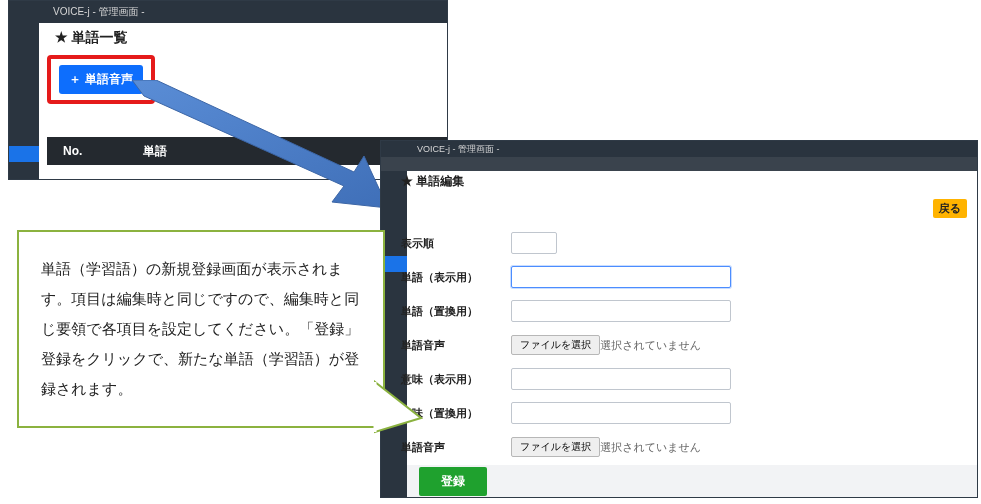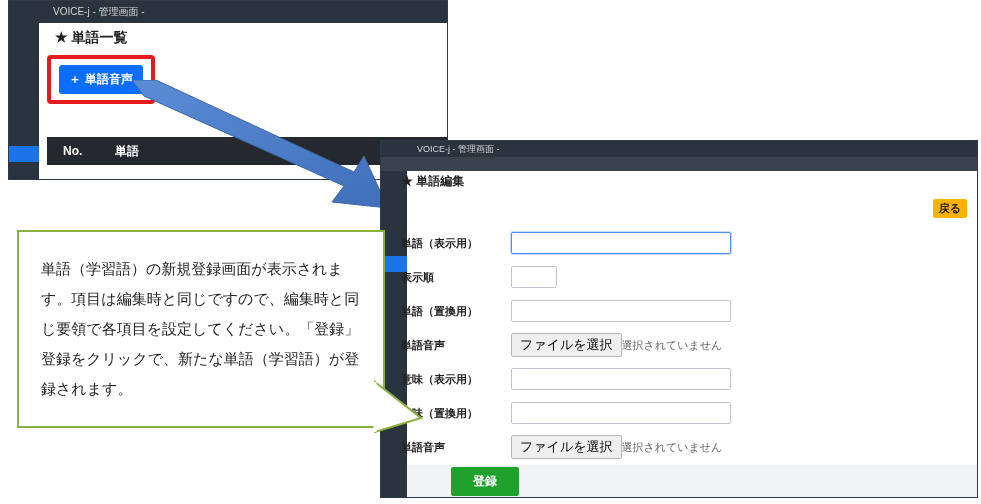--- a/index.html
+++ b/index.html
@@ -65,21 +65,21 @@
       border-radius: 3px;
       display: inline-flex;
       align-items: center;
       gap: 4px;
       cursor: pointer;
     }
     .p1-table-head {
       position: absolute; top: 108px; left: 0; right: 0;
       background: #24292f; color: #fff; height: 28px;
       display: flex; align-items: center; font-size: 12px; font-weight: bold;
-      padding-left: 16px; gap: 12px;
+      padding-left: 16px; gap: 40px;
     }
     .p1-table-head .col-no { width: 40px; }
 
     
     .panel-2 {
       position: absolute;
       left: 380px;
       top: 140px;
       width: 598px;
       height: 358px;
@@ -120,33 +120,33 @@
     .p2-label { width: 110px; color: #222; font-weight: bold; }
     .p2-input {
       height: 22px; border: 1px solid #c0c6ce; border-radius: 2px;
       padding: 2px 6px; font-size: 11px;
     }
     .p2-input.short { width: 46px; }
     .p2-input.long { width: 220px; }
     .p2-input.focus { border-color: #4c8dff; outline: none; box-shadow: 0 0 0 1px rgba(76,141,255,.3); }
     .p2-filebtn {
       background: #efefef; border: 1px solid #b7b7b7;
-      padding: 2px 8px; font-size: 13px; cursor: pointer;
+      padding: 2px 8px; font-size: 10px; cursor: pointer;
       border-radius: 2px;
     }
     .p2-filetext { color: #666; font-size: 11px; }
     .p2-register {
       position: absolute; left: 26px; bottom: 0; right:0; height: 32px;
       background: #f2f3f5;
       display:flex; align-items:center; padding-left: 12px;
     }
     .p2-register button {
       background: #1fa12e; color: #fff; border: none;
       padding: 6px 22px; font-size: 12px; font-weight: bold;
-      border-radius: 2px; cursor: pointer; margin-left: 32px;
+      border-radius: 2px; cursor: pointer;
     }
 
     
     .arrow {
       position: absolute;
       left: 132px; top: 80px;
       width: 260px; height: 140px;
       pointer-events: none;
     }
     .callout {
@@ -206,26 +206,26 @@
 
   <div class="p2-body">
     <div class="p2-title">
       <span>★</span>
       <span>単語編集</span>
     </div>
     <button class="p2-back">戻る</button>
 
     <div class="p2-form">
       <div class="p2-row">
+        <div class="p2-label">表示順</div>
+        <input class="p2-input short" style="">
+      </div>
+      <div class="p2-row">
         <div class="p2-label">単語（表示用）</div>
         <input class="p2-input long focus" style="">
-      </div>
-      <div class="p2-row">
-        <div class="p2-label">表示順</div>
-        <input class="p2-input short" style="">
       </div>
       <div class="p2-row">
         <div class="p2-label">単語（置換用）</div>
         <input class="p2-input long" style="">
       </div>
       <div class="p2-row">
         <div class="p2-label">単語音声</div>
         <button class="p2-filebtn">ファイルを選択</button>
         <span class="p2-filetext">選択されていません</span>
       </div>

